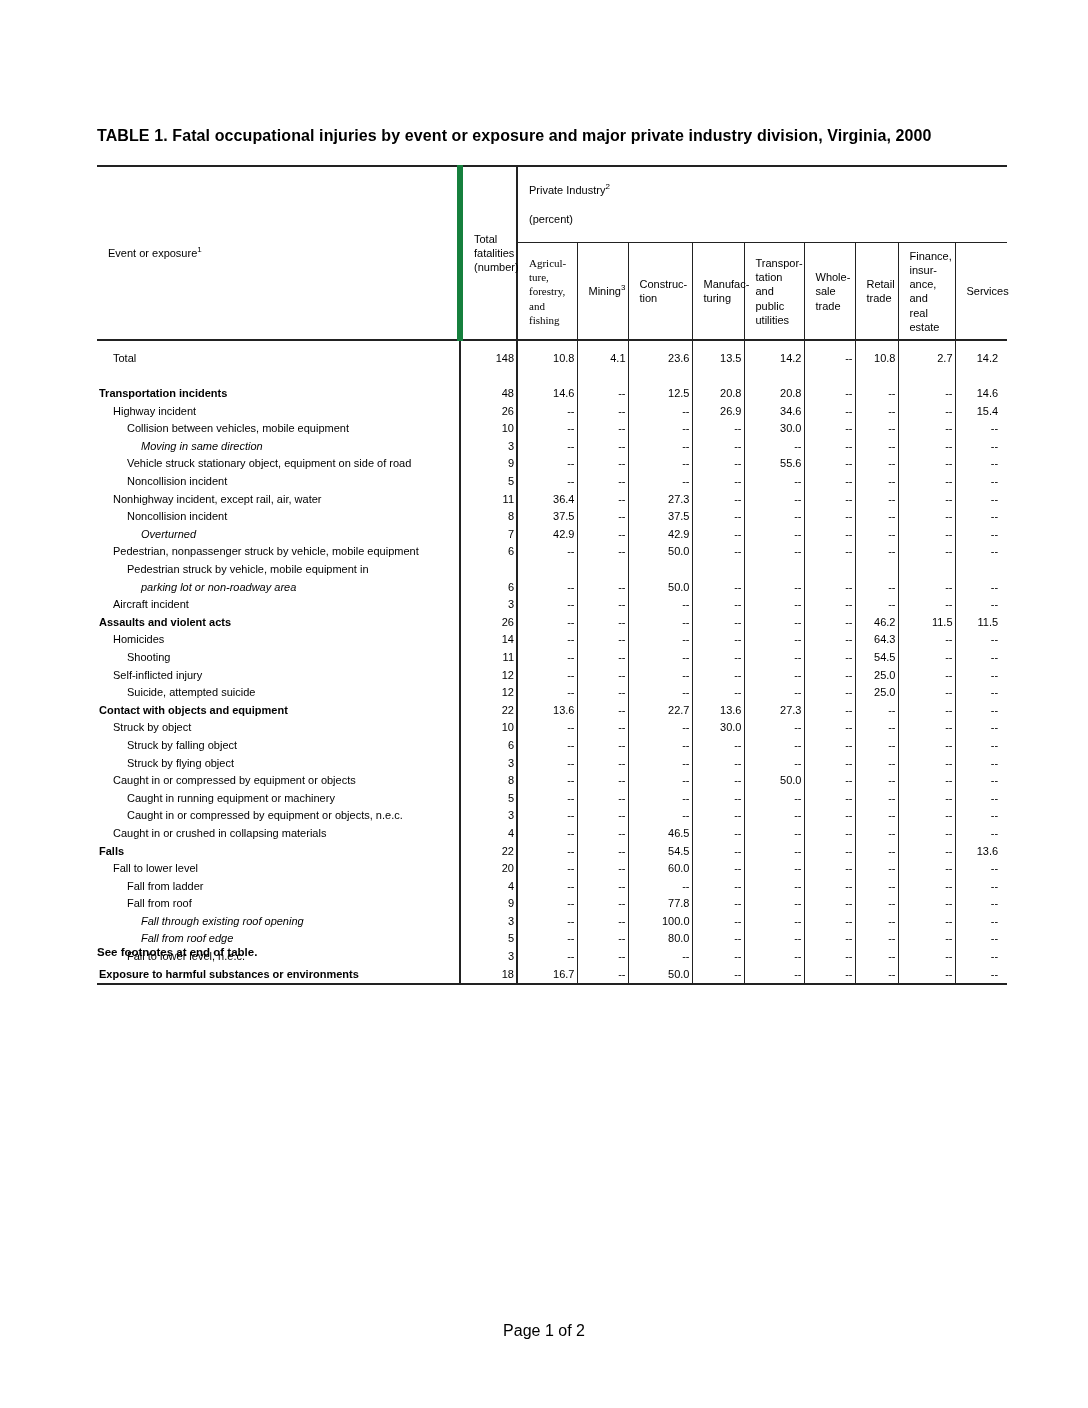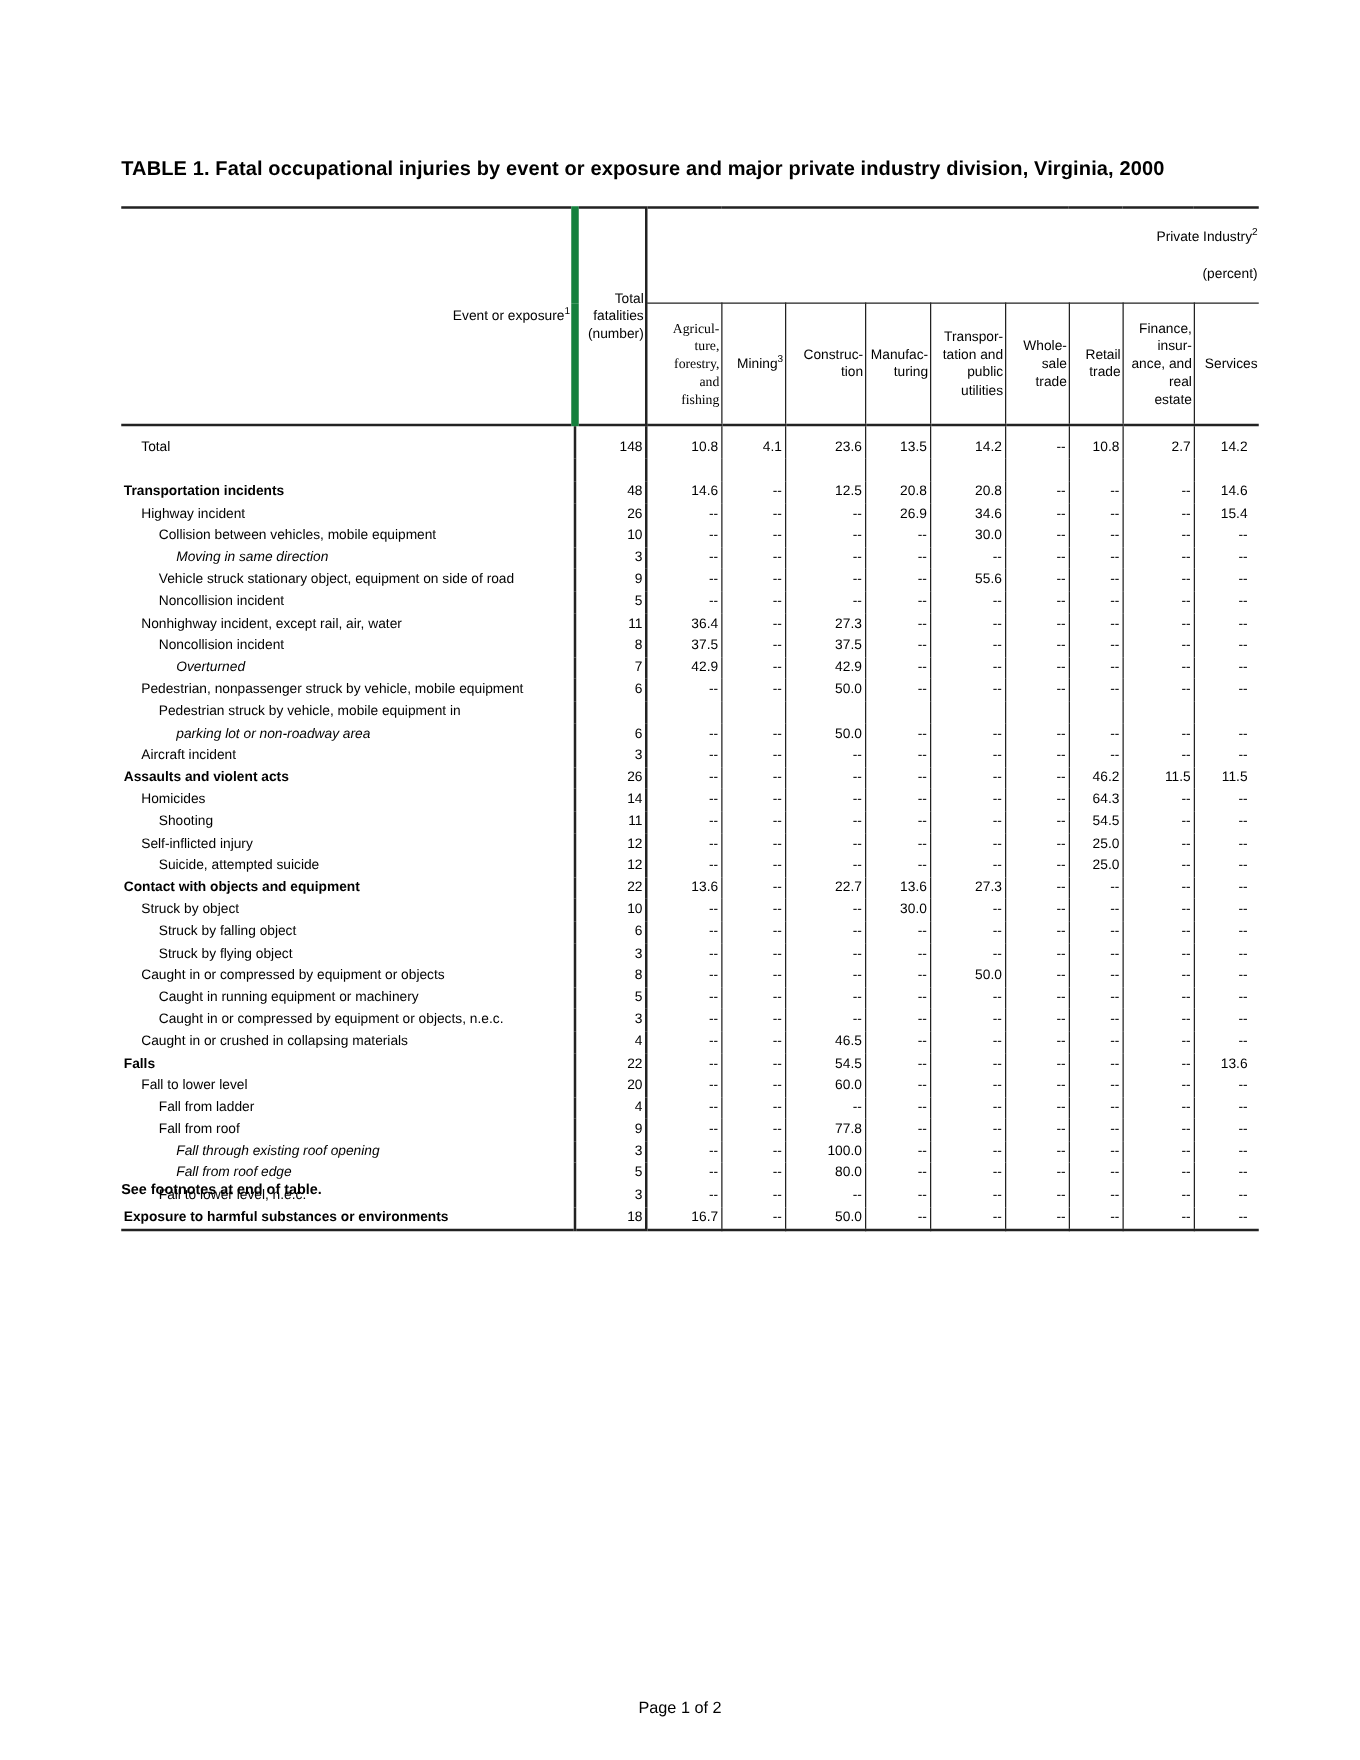--- a/index.html
+++ b/index.html
@@ -12,22 +12,22 @@
     position:absolute; left:97px; top:127px;
     font-size:16px; font-weight:bold; letter-spacing:0.1px;
   }
   .table-wrap { position:absolute; left:97px; top:165px; }
   table {
     border-collapse:collapse; table-layout:fixed; width:910px;
     border-top:2px solid #222; border-bottom:2px solid #222;
     font-size:11px;
   }
   thead th {
-    font-weight:normal; text-align:right; vertical-align:middle;
-    padding:2px 1px; line-height:1.3; white-space:pre-line;
+    font-weight:normal; text-align:left; vertical-align:middle;
+    padding:2px 11px; line-height:1.3; white-space:pre-line;
   }
   th.col-event  { border-right:6px solid #15803d; border-bottom:2px solid #222; }
   th.col-total  { border-right:2px solid #222; border-bottom:2px solid #222; }
   th.group-private { border-bottom:1px solid #222; height:38px; }
   th.hdr2 { border-left:1px solid #222; border-bottom:2px solid #222; height:92px; }
   th.hdr2.cfirst { border-left:2px solid #222;font-family:Liberation Serif, serif; }
   sup { font-size:8px; line-height:0; }
   tbody td {
     height:17.6px; line-height:17.6px; padding:0 2px 0 0;
     text-align:right; white-space:nowrap; overflow:hidden;
@@ -41,21 +41,21 @@
   td.label.bold { font-weight:bold; }
   td.val { border-left:1px solid #222; }
   td.val.c0, td.val.c1 { border-left:2px solid #222; }
   td.val.c9 { padding-right:9px; }
   .see-footnotes {
     position:absolute; left:97px; top:946px;
     font-size:11.5px; font-weight:bold;
   }
   .page-footer {
     position:absolute; left:0; top:1322px; width:1088px;
-    text-align:center; font-size:13px;margin-top:36px;
+    text-align:center; font-size:16px;
   }
 </style>
 </head>
 <body>
 
 <div class="title">TABLE 1. Fatal occupational injuries by event or exposure and major private industry division, Virginia, 2000</div>
 
 <div class="table-wrap">
   <table>
     <colgroup>

